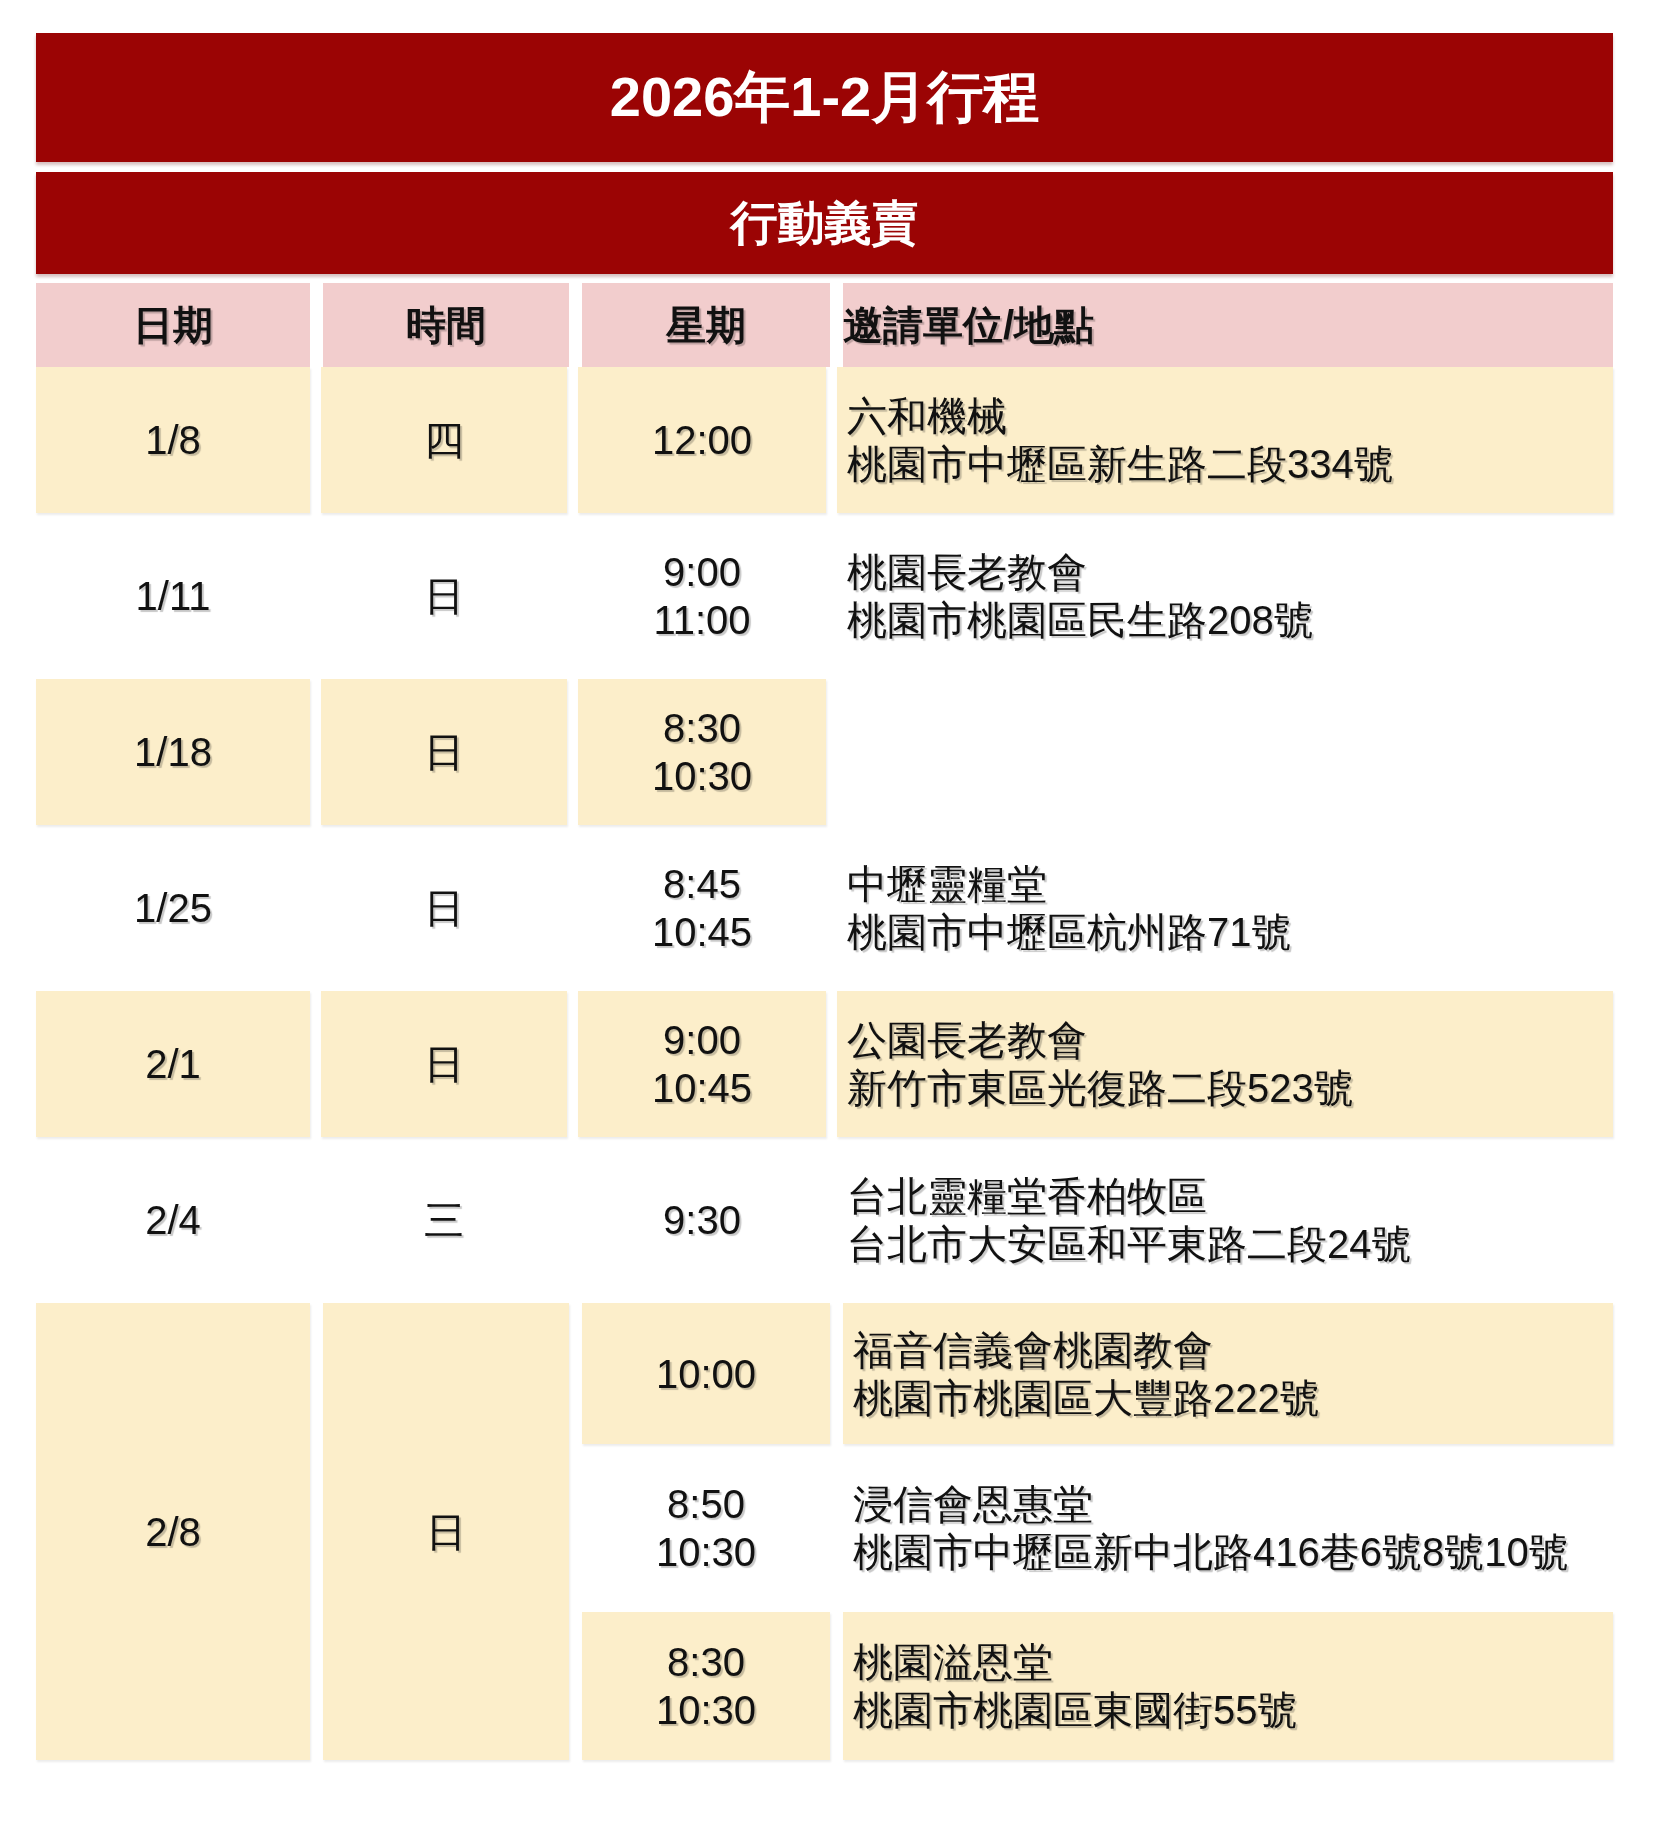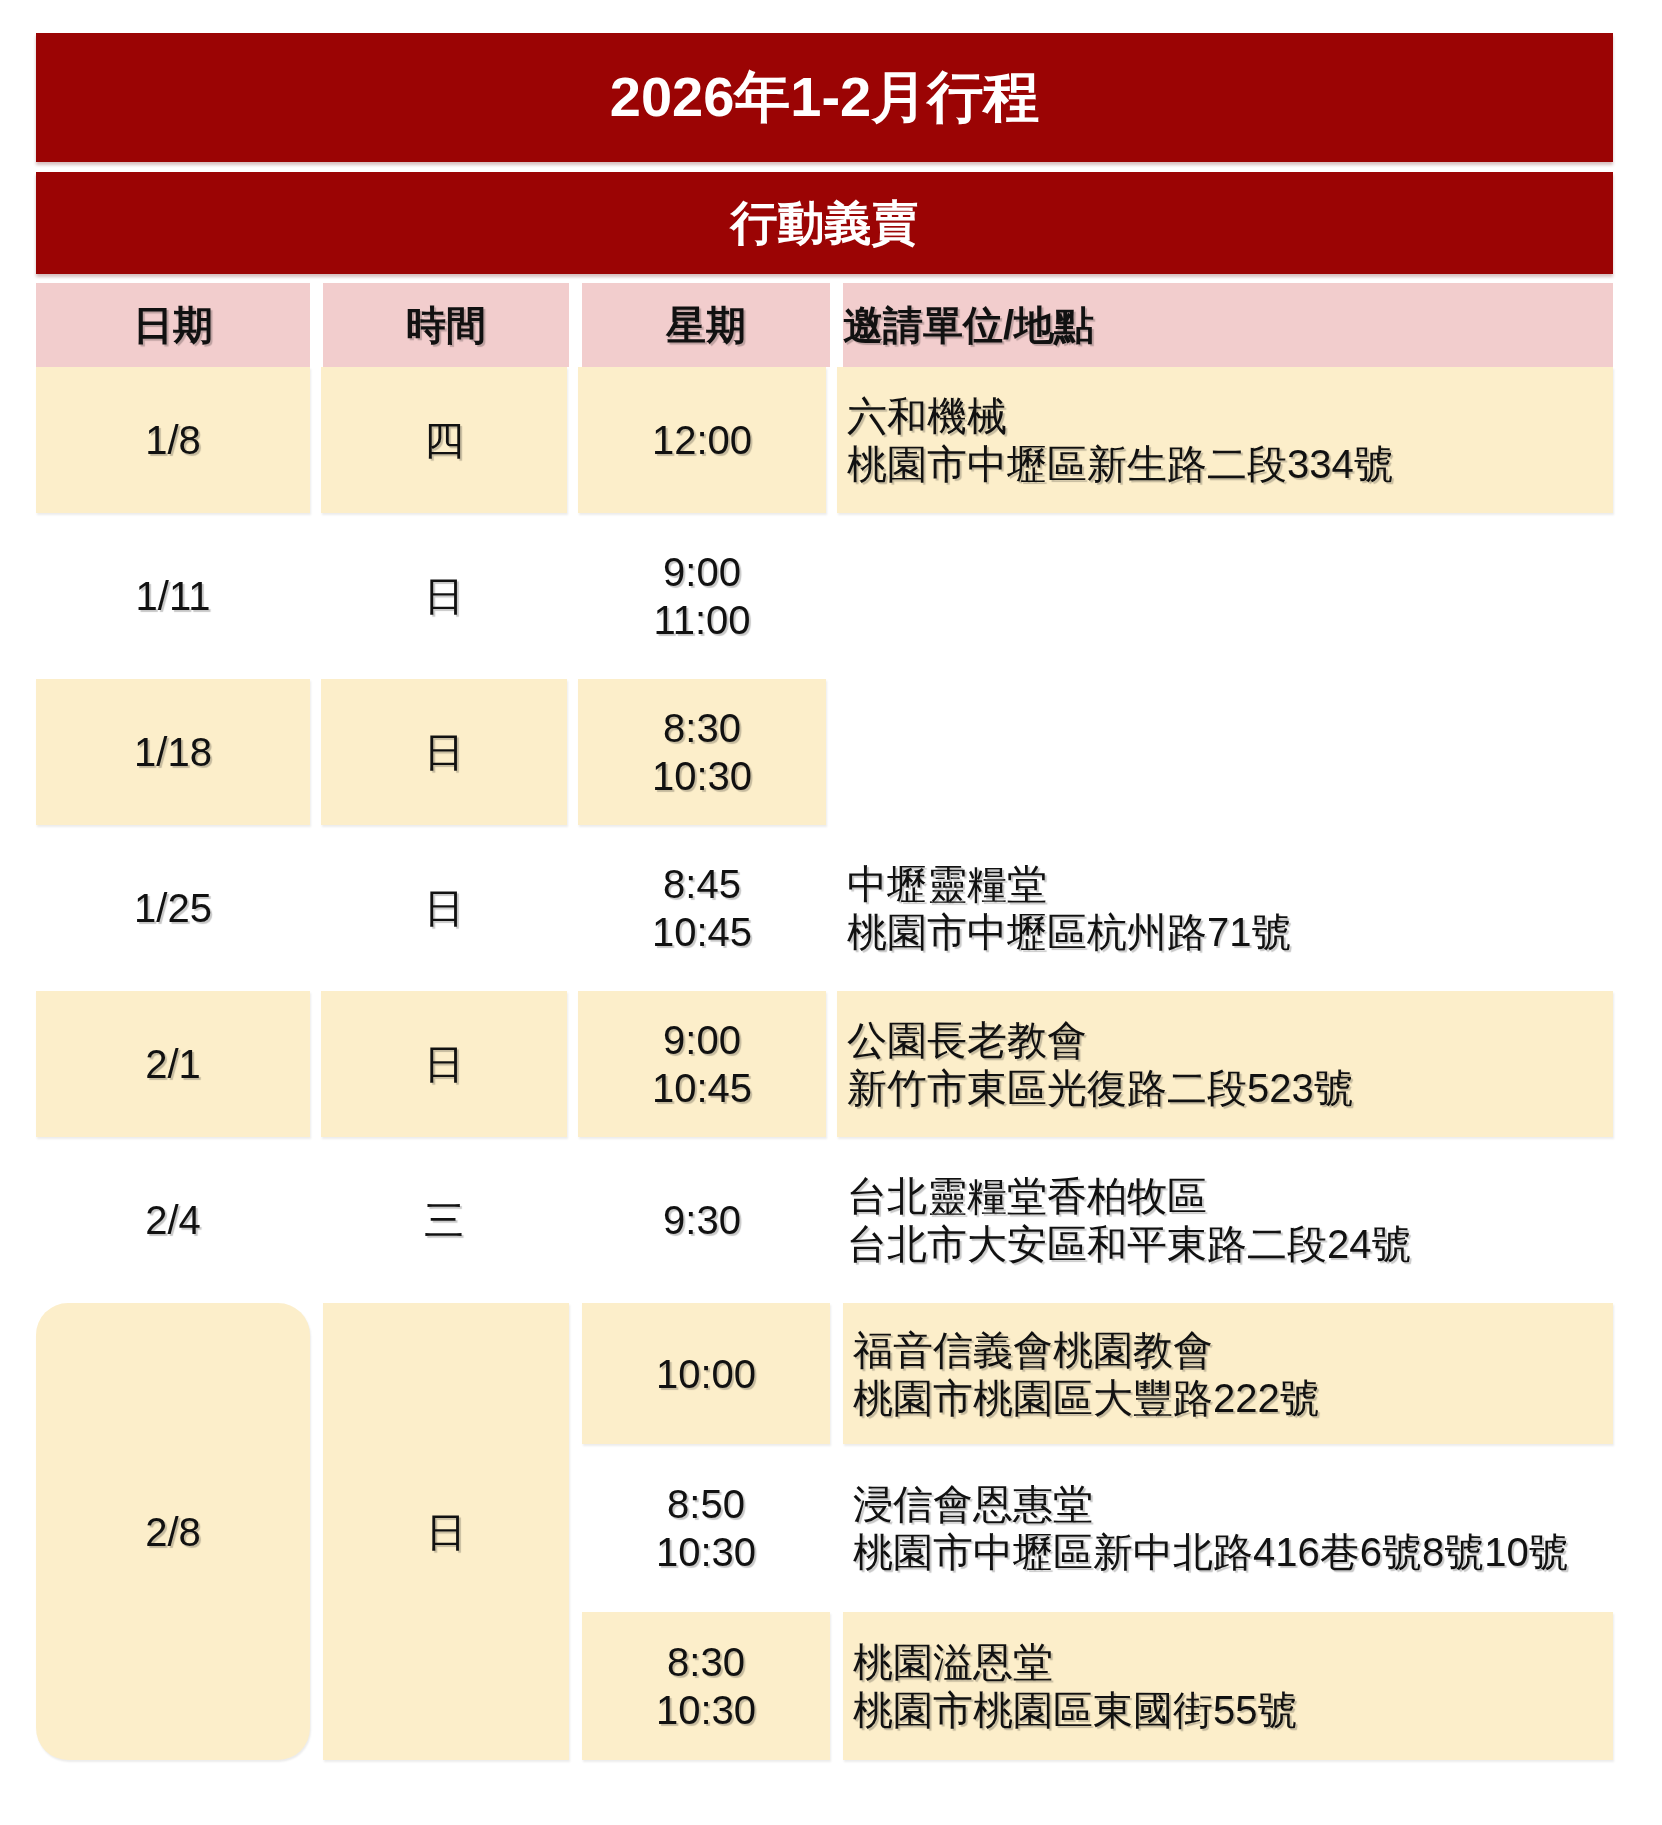--- a/index.html
+++ b/index.html
@@ -41,21 +41,21 @@
     align-items:center;justify-content:center;
     font-size:40px;line-height:48px;
     text-shadow:2px 2px 1px rgba(0,0,0,0.22);
     box-sizing:border-box;
   }
   .cell.cream{background:#FCEECA;box-shadow:1px 2px 2px rgba(0,0,0,0.08);}
   .cell.white{background:transparent;}
   .venue-cell{align-items:flex-start;text-align:left;padding-left:10px;padding-right:20px;}
   .row7{height:457px;grid-template-rows:141px 146px 148px;row-gap:11px;margin-bottom:0;}
   .span3{grid-row:1 / 4;}
-  .col1{grid-column:1;border-radius:32px;}
+  .col1{grid-column:1;}
   .col2{grid-column:2;}
   .col3{grid-column:3;}
   .col4{grid-column:4;}
   .r1{grid-row:1;}
   .r2{grid-row:2;}
   .r3{grid-row:3;}
 </style>
 </head>
 <body>
 
@@ -83,20 +83,24 @@
       <div>桃園市中壢區新生路二段334號</div>
     </div>
   </div>
 
   <div class="grid row">
     <div class="cell white">1/11</div>
     <div class="cell white">日</div>
     <div class="cell white">
       <div>9:00</div>
       <div>11:00</div>
+    </div>
+    <div class="cell white venue-cell">
+      <div>桃園長老教會</div>
+      <div>桃園市桃園區民生路208號</div>
     </div>
   </div>
 
   <div class="grid row">
     <div class="cell cream">1/18</div>
     <div class="cell cream">日</div>
     <div class="cell cream">
       <div>8:30</div>
       <div>10:30</div>
     </div>

